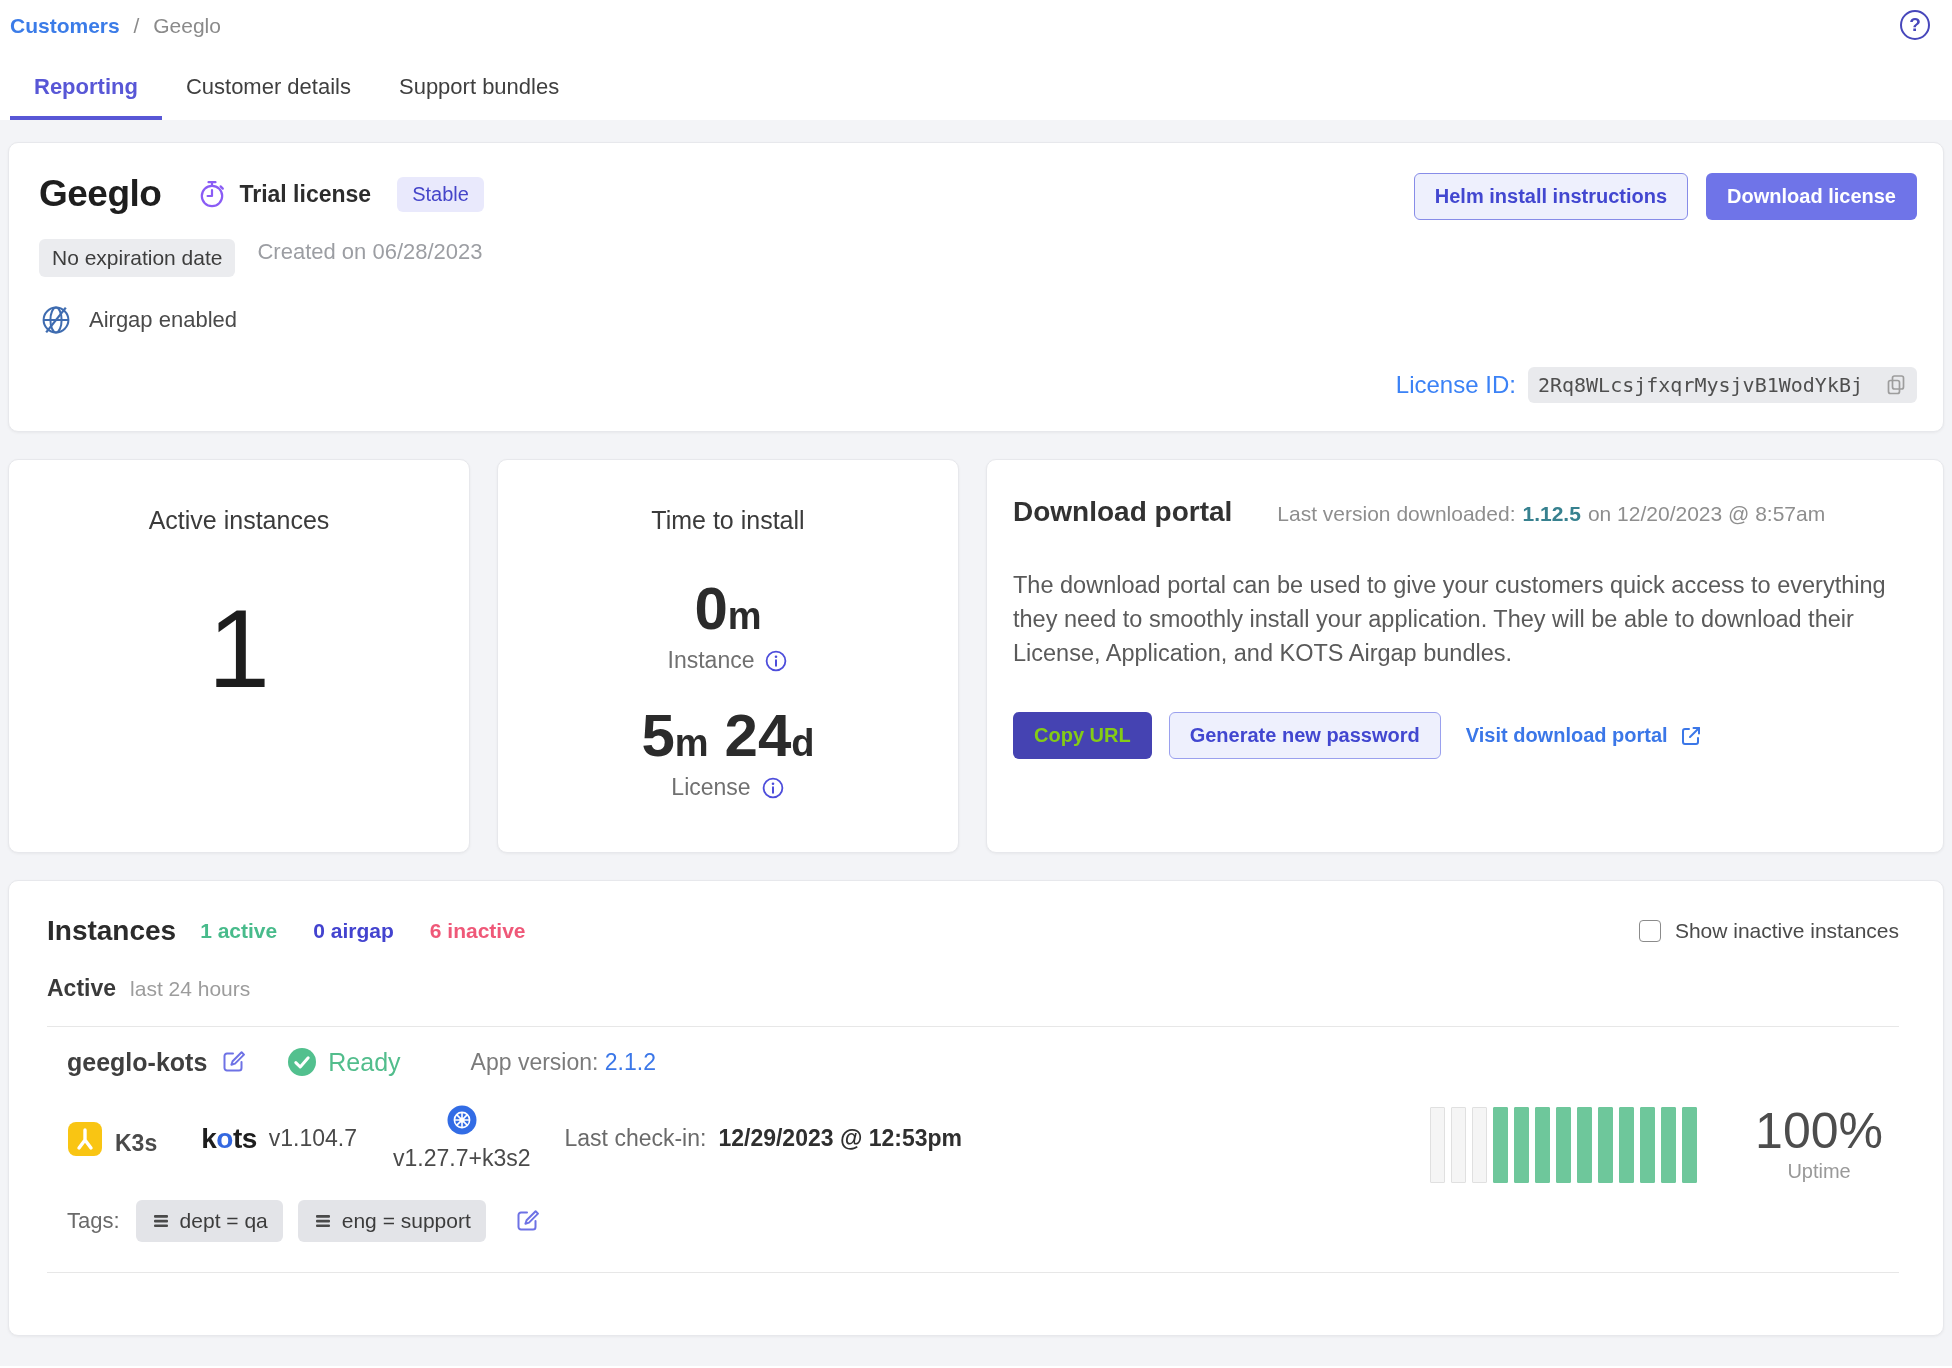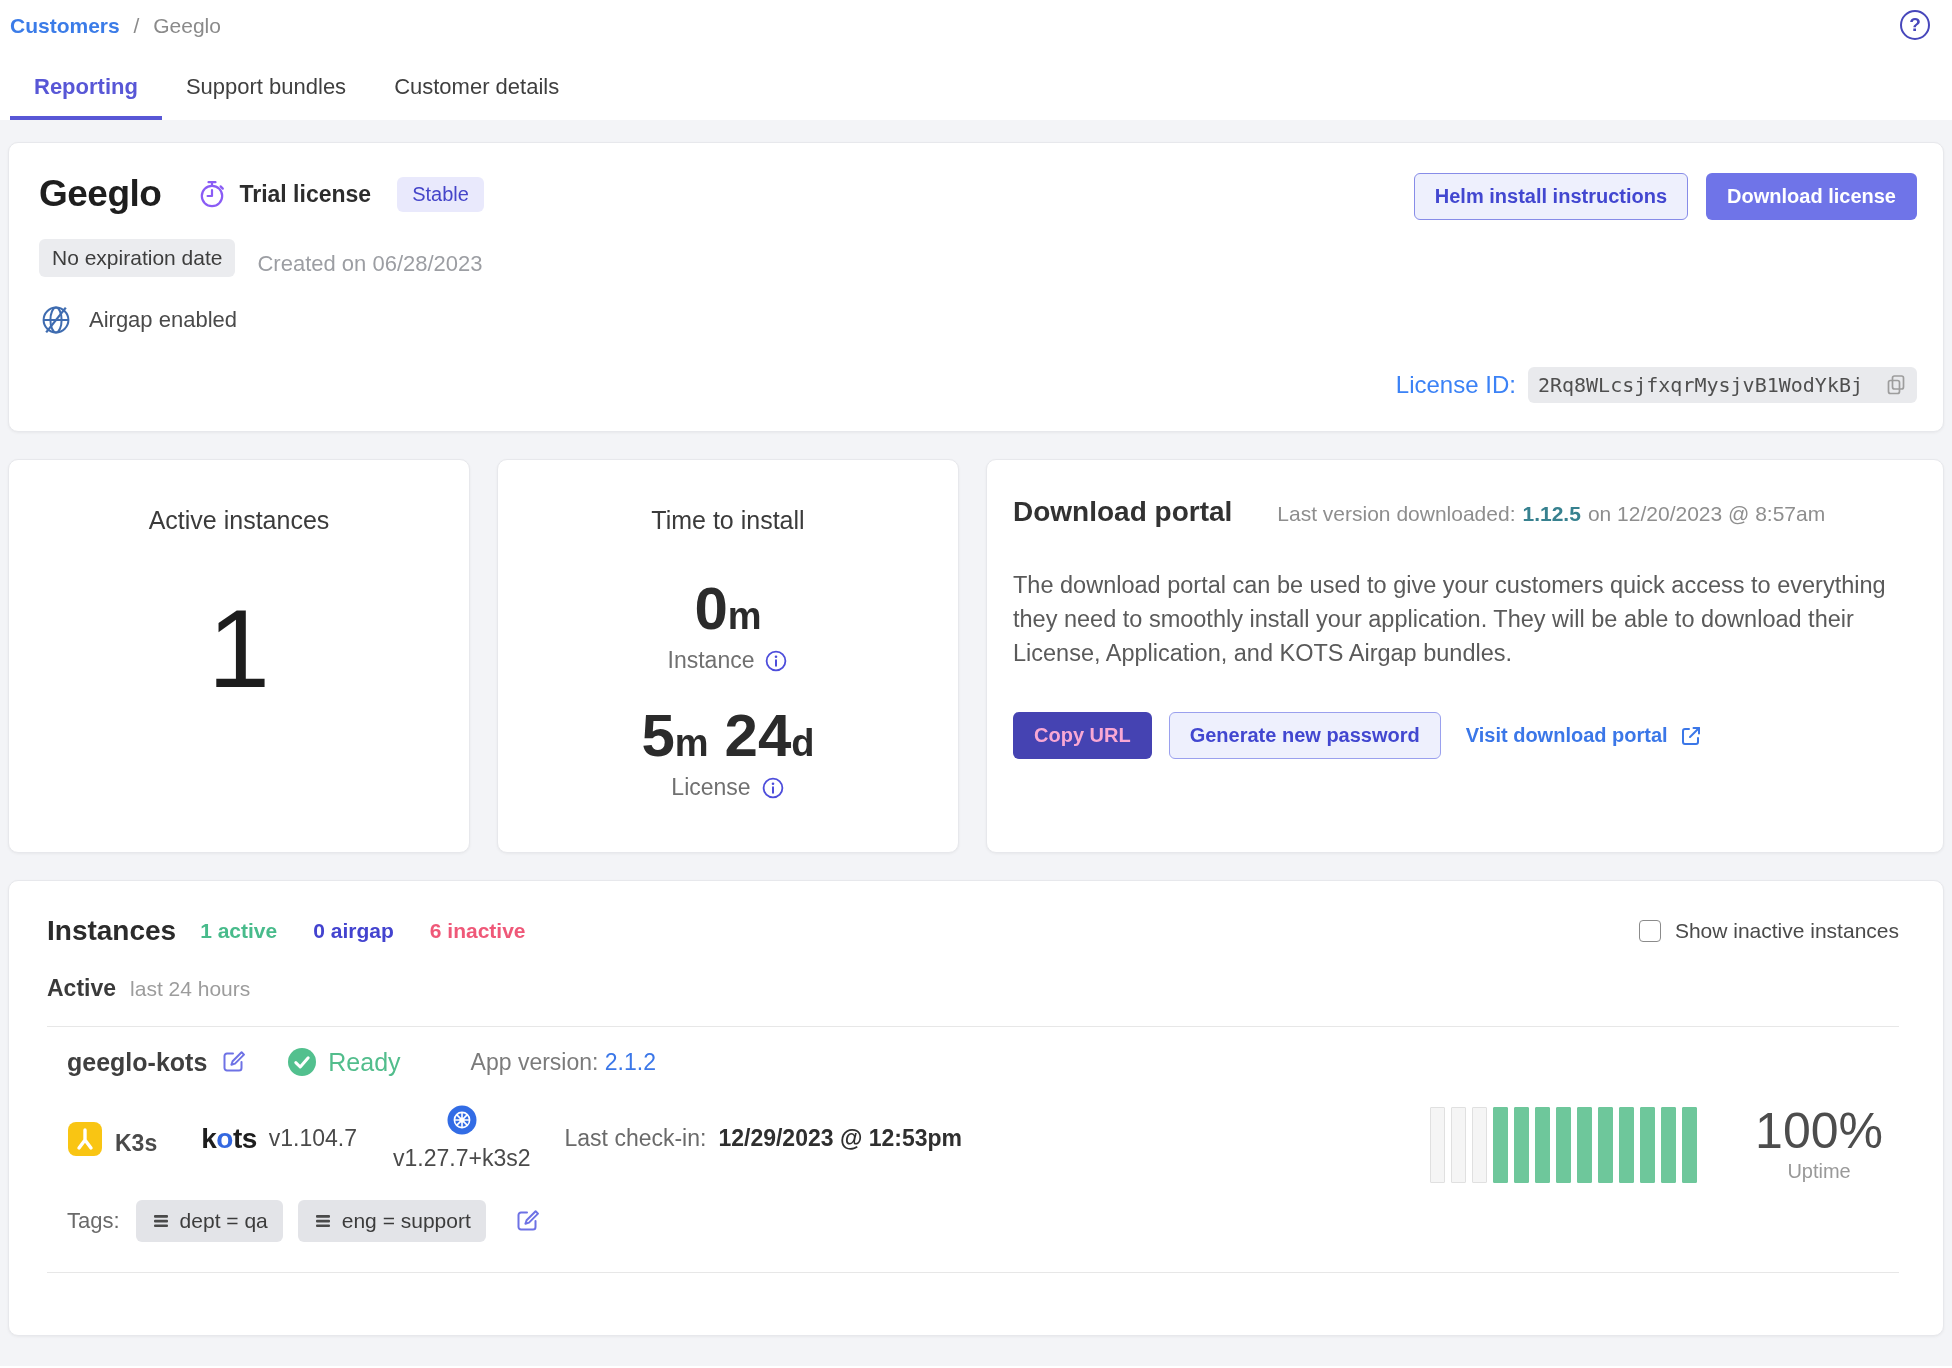--- a/index.html
+++ b/index.html
@@ -24,21 +24,21 @@
   
   .content { background:#f3f4f7; padding:22px 8px 0; min-height:1246px; }
   .card { background:#ffffff; border:1px solid #e7e8ec; border-radius:10px; box-shadow:0 1px 3px rgba(0,0,0,0.05); }
 
   
   .customer-card { height:290px; display:flex; justify-content:space-between; padding:30px 26px 28px 30px; margin-bottom:27px; }
   .cc-row1 { display:flex; align-items:center; }
   .cust-name { font-size:37px; font-weight:800; color:#1e1e1e; letter-spacing:-0.5px; }
   .license-type { display:flex; align-items:center; gap:12px; margin-left:36px; font-size:23px; font-weight:600; color:#2d2d2d; }
   .stable-badge { margin-left:26px; background:#e9e9fc; color:#4545c9; font-size:20px; padding:6px 15px; border-radius:6px; }
-  .cc-row2 { display:flex; align-items:flex-end; margin-top:24px; }
+  .cc-row2 { display:flex; align-items:flex-start; margin-top:24px; }
   .chip-gray { background:#ebecef; color:#3d3d3d; font-size:21px; padding:7px 13px; border-radius:6px; }
   .created-on { color:#9c9ea3; font-size:22px; margin-left:22px; }
   .cc-row3 { display:flex; align-items:center; gap:16px; margin-top:26px; font-size:22px; color:#4a4a4a; }
   .cc-right { display:flex; flex-direction:column; justify-content:space-between; align-items:flex-end; }
   .cc-buttons { display:flex; gap:18px;padding-left:25px; }
   .btn { font-size:20px; font-weight:600; border-radius:6px; padding:11px 20px; cursor:pointer; border:1px solid transparent;
          font-family:"Liberation Sans", sans-serif; }
   .btn-outline-purple { background:#eef0fd; border-color:#878ce8; color:#4247d0; }
   .btn-solid-purple { background:#6f74e8; color:#ffffff; }
   .license-row { display:flex; align-items:center; gap:12px; }
@@ -59,21 +59,21 @@
   .tti-group2 { margin-top:32px; }
 
   
   .portal-card { flex:1; height:394px; padding:36px 40px 0 26px; }
   .portal-head { display:flex; align-items:baseline; gap:45px; }
   .portal-title { font-size:28px; font-weight:600; color:#323232; }
   .portal-meta { font-size:21px; color:#8e8e8e; display:flex; gap:7px; align-items:baseline; }
   .version-link { color:#37818f; font-weight:600; cursor:pointer; }
   .portal-desc { margin-top:40px; font-size:23.5px; color:#5a5a5a; line-height:34px; max-width:884px; }
   .portal-actions { display:flex; align-items:center; gap:17px; margin-top:42px; }
-  .btn-dark-indigo { background:#4543b2; color:#f9a8d4; }
+  .btn-dark-indigo { background:#4543b2; color:#84cc16; }
   .btn-outline-purple2 { background:#eef0fd; border-color:#9aa0ee; color:#4247d0; }
   .portal-link { display:flex; align-items:center; gap:11px; color:#3b77e8; font-size:20px; font-weight:600; margin-left:8px; cursor:pointer; }
 
   
   .instances-card { height:456px; padding:34px 44px 0 38px; }
   .inst-head { display:flex; align-items:center; }
   .inst-title { font-size:28px; font-weight:700; color:#2b2b2b; }
   .inst-counts { display:flex; gap:36px; margin-left:24px; font-size:21px; font-weight:600; }
   .cnt-active { color:#48bb8b; cursor:pointer; }
   .cnt-airgap { color:#4343cf; cursor:pointer; }
@@ -120,22 +120,22 @@
   <div class="breadcrumb">
     <span class="crumb-link">Customers</span>
     <span class="crumb-sep">/</span>
     <span class="crumb-current">Geeglo</span>
   </div>
   <div class="help-icon">?</div>
 </div>
 
 <div class="tabs">
   <div class="tab active"><span>Reporting</span></div>
+  <div class="tab"><span>Customer details</span></div>
   <div class="tab"><span>Support bundles</span></div>
-  <div class="tab"><span>Customer details</span></div>
 </div>
 
 <div class="content">
 
   <div class="card customer-card">
     <div class="cc-left">
       <div class="cc-row1">
         <span class="cust-name">Geeglo</span>
         <span class="license-type">
           <svg width="30" height="30" viewBox="0 0 30 30">

